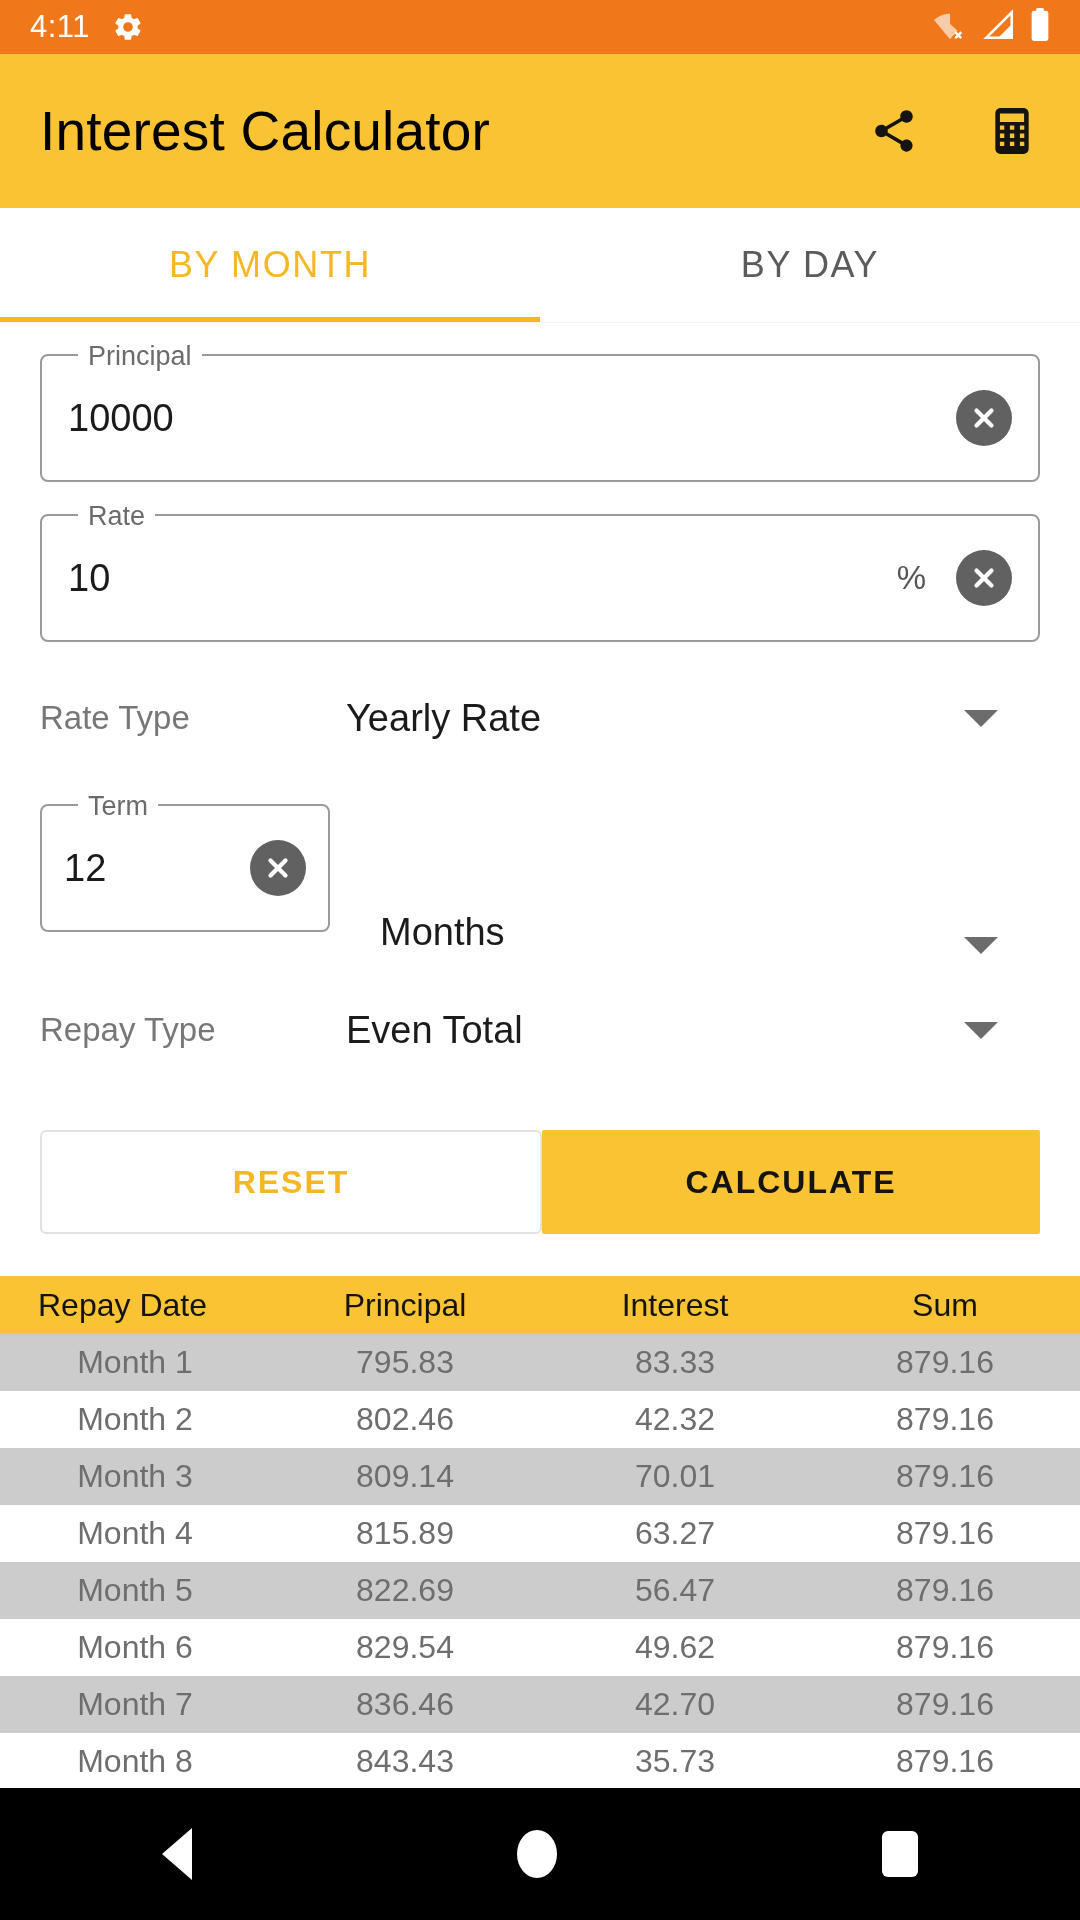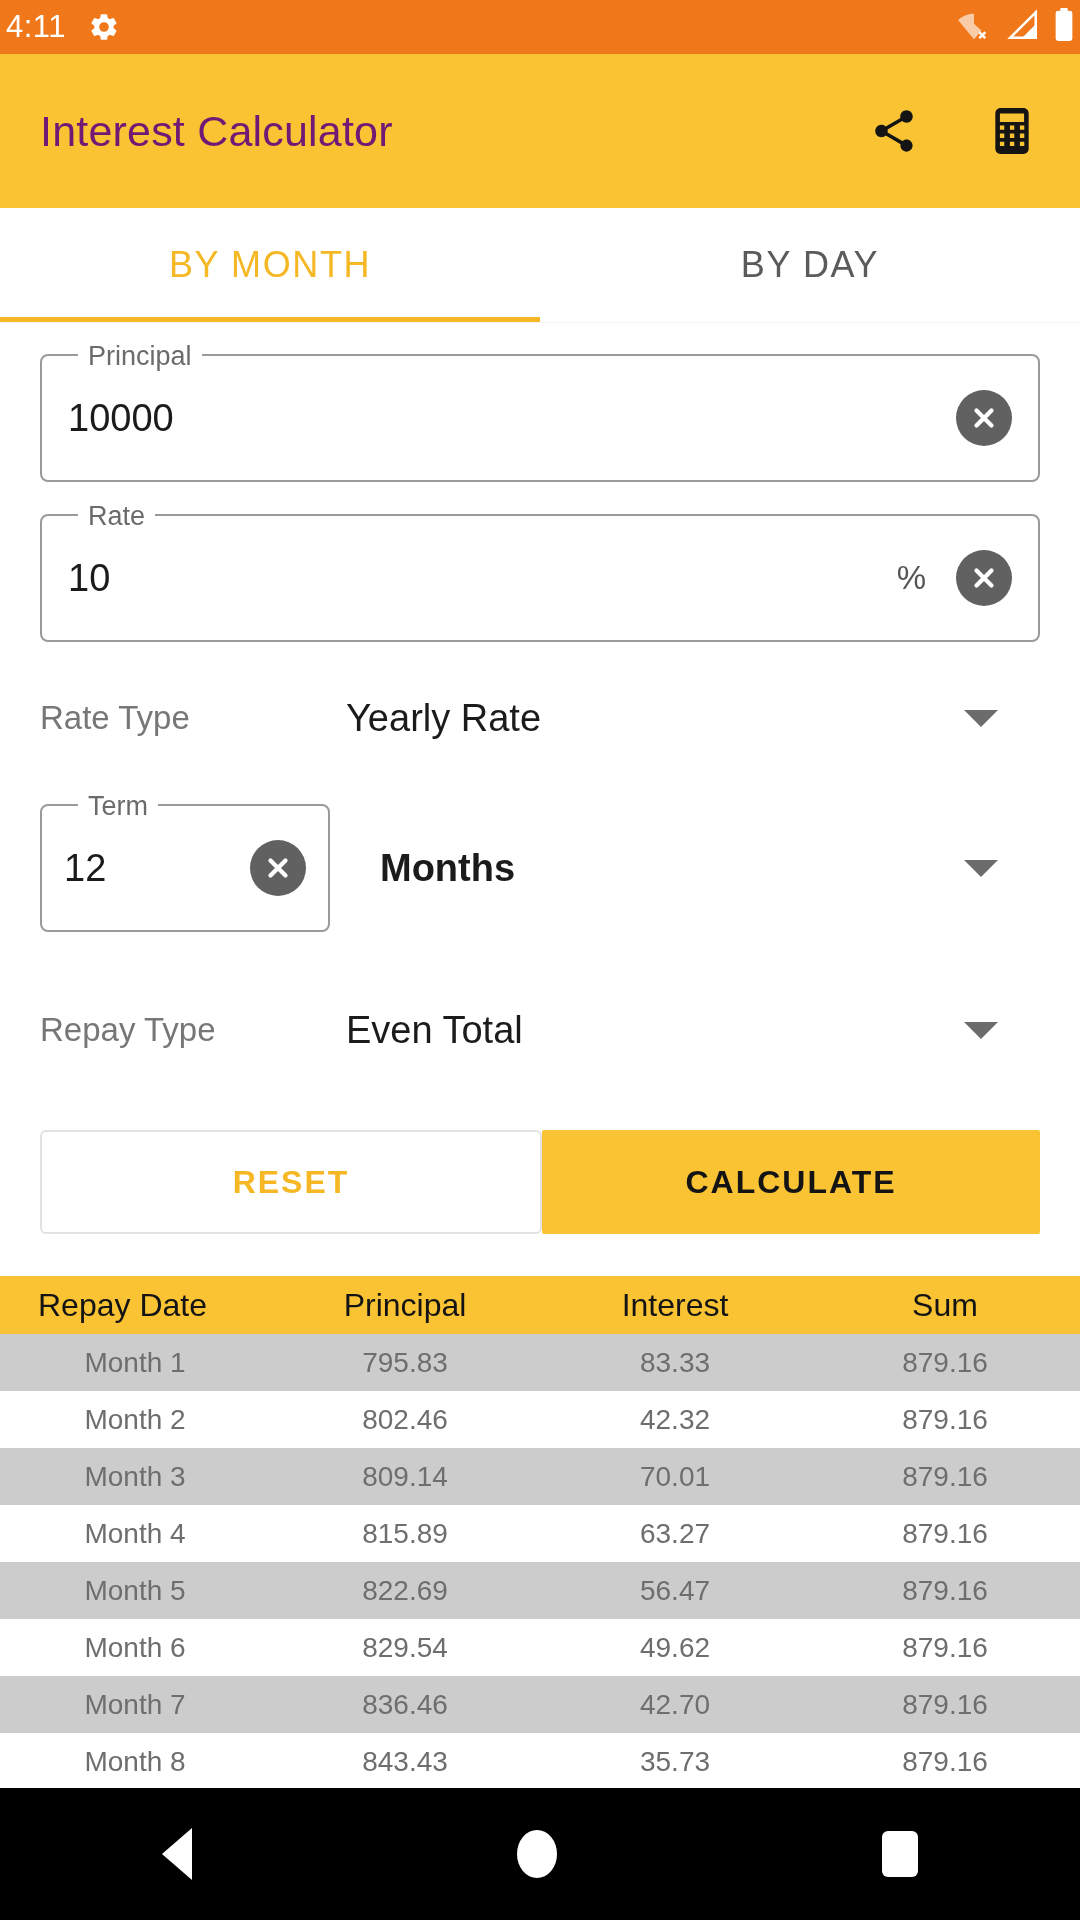--- a/index.html
+++ b/index.html
@@ -7,34 +7,34 @@
     width: 1080px; height: 1920px;
     font-family: "Liberation Sans", sans-serif;
     background: #ffffff;
     overflow: hidden;
   }
   #screen { position: relative; width: 1080px; height: 1920px; background:#fff; }
 
   
   .statusbar {
     height: 54px; background: #F0771A;
-    display: flex; align-items: center; padding: 0 6px;
+    display: flex; align-items: center; padding: 0 30px;
     color: #ffffff;
   }
   .status-time { font-size: 31px; letter-spacing: .5px; font-weight: 400; color:#fff; }
   .status-gear { margin-left: 22px; display:flex; align-items:center; }
   .status-right { margin-left: auto; display: flex; align-items: center; gap: 14px; }
 
   
   .appbar {
     height: 154px; background: #F9C333;
     display: flex; align-items: center; padding: 0 40px;
   }
   .appbar-title {
-    font-size: 43px; color: #701a75; font-weight: 400; letter-spacing: .2px;
+    font-size: 55px; color: #000000; font-weight: 400; letter-spacing: .2px;
   }
   .appbar-actions { margin-left: auto; display: flex; align-items: center; gap: 62px; }
   .iconbtn { display:flex; align-items:center; justify-content:center; width:56px; height:56px; }
 
   
   .tabs {
     height: 114px; background: #fff; display: flex;
     position: relative;
     box-shadow: 0 1px 0 rgba(0,0,0,0.04);
   }
@@ -91,21 +91,21 @@
 
   
   .term-row { display: flex; align-items: flex-start; margin-top: 10px; }
   .tf-term {
     position: relative; width: 290px; height: 128px;
     border: 2px solid #9a9a9a; border-radius: 8px;
     display: flex; align-items: center; padding: 0 22px;
     margin-top: 22px;
   }
   .term-right {
-    flex: 1; display: flex; align-items: center; height: 172px; font-weight: bold;
+    flex: 1; display: flex; align-items: flex-end; height: 172px;
   }
   .term-right .row-value { margin-left: 50px; }
 
   
   .btnrow { display: flex; margin-top: 46px; height: 104px; }
   .btn {
     flex: 1; display: flex; align-items: center; justify-content: center;
     font-size: 32px; font-weight: 700; letter-spacing: 2px;
   }
   .btn-reset {
@@ -116,21 +116,21 @@
     background: #F9C333; color: #141414; border-radius: 2px;
   }
 
   
   .table { margin-top: 42px; width: 100%; }
   .trow { display: flex; height: 57px; align-items: center; }
   .thead { background: #F9C333; height: 58px; }
   .thead .cell { color: #141414; font-size: 32px; font-weight: 400; }
   .trow.odd { background: #cccccc; }
   .trow.even { background: #ffffff; }
-  .cell { font-size: 28px; color: #6e6e6e; text-align: center; }
+  .cell { font-size: 32px; color: #6e6e6e; text-align: center; }
   .c0 { width: 270px; }
   .c1 { width: 270px; }
   .c2 { width: 270px; }
   .c3 { width: 270px; }
   .thead .c0 { text-align: left; padding-left: 38px; }
 
   
   .navbar {
     position: absolute; left: 0; bottom: 0; width: 1080px; height: 132px;
     background: #000; display: flex; align-items: center; justify-content: space-around;

